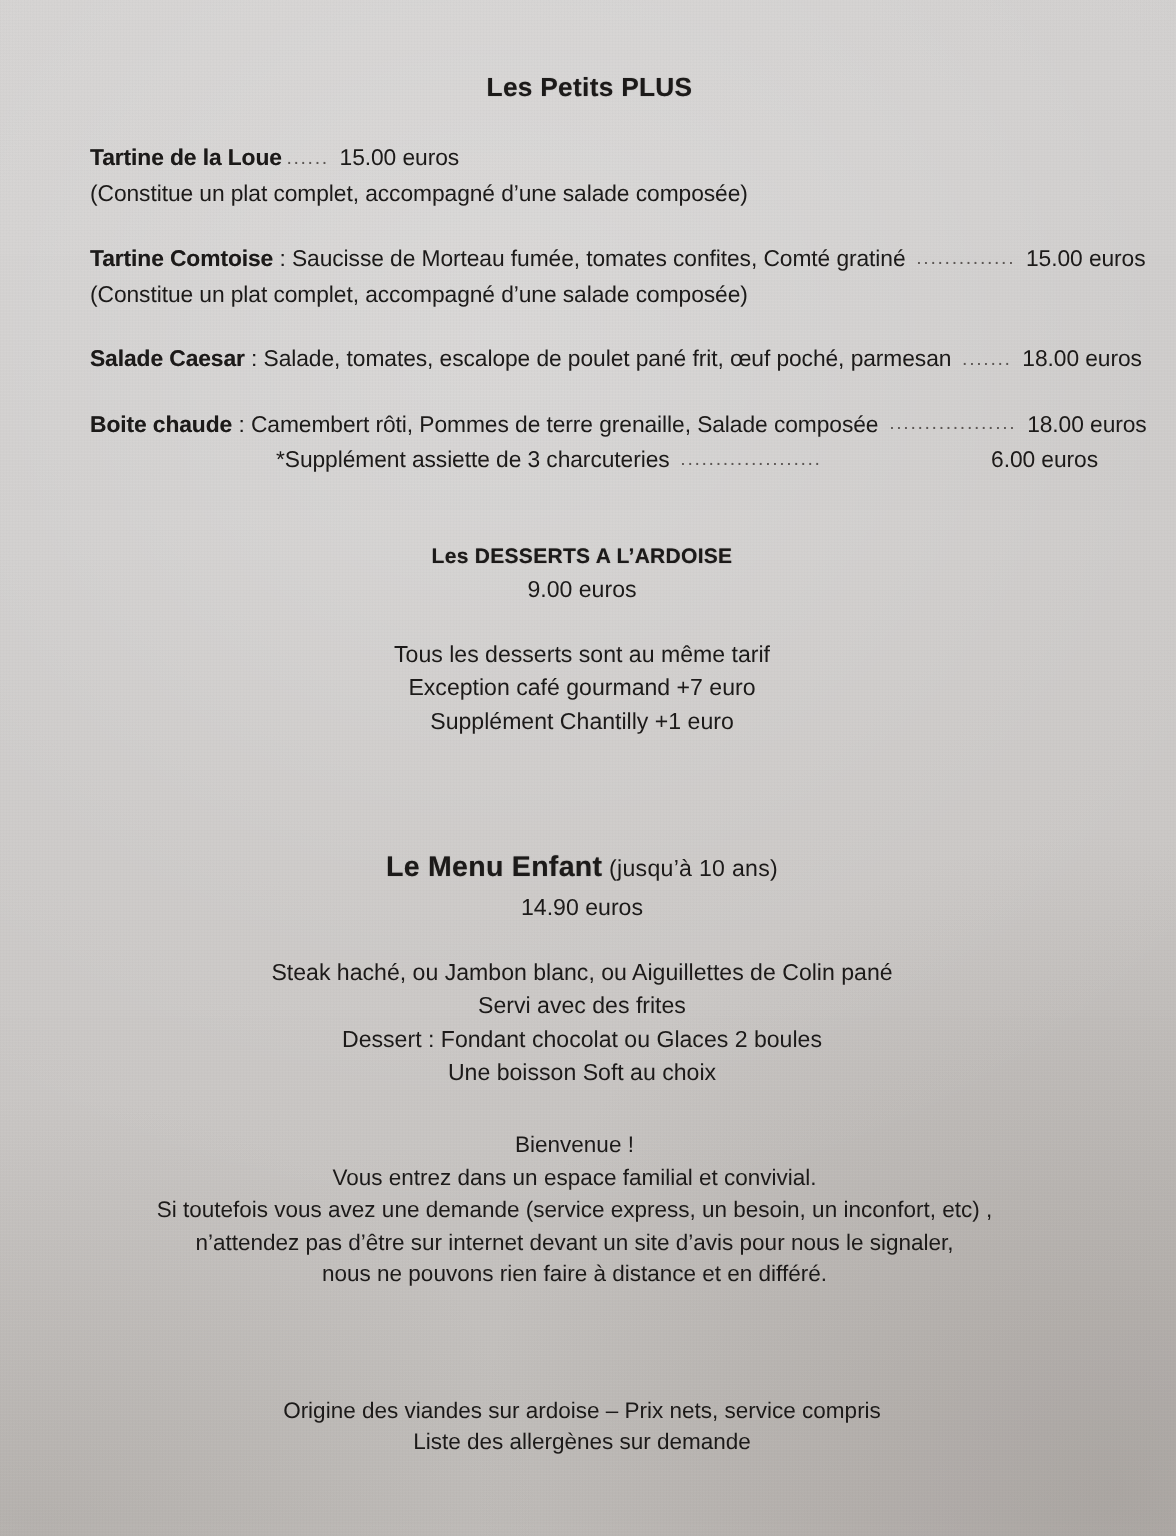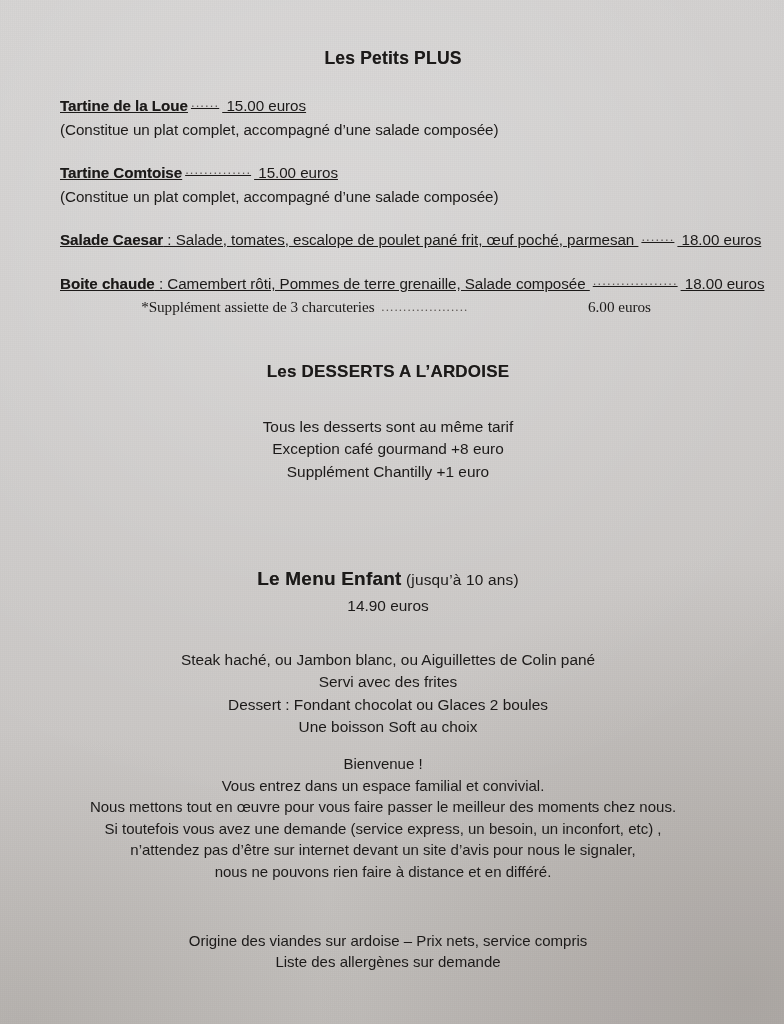--- a/index.html
+++ b/index.html
@@ -70,23 +70,22 @@
   .item {
     margin-top: 22px;
     font-size: 15.2px;
     line-height: 1.42;
     letter-spacing: -0.05px;
   }
   .item:first-of-type { margin-top: 26px; }
 
   .item-line {
     display: flex;
-    align-items: flex-start;
+    align-items: center;
     width: 100%;
-    text-decoration: underline;
   }
   .item-name {
     font-weight: bold;
     white-space: pre;
     flex: 0 0 auto;
     text-shadow: 0 0 0.4px rgba(20,18,17,0.45);
   }
   .item-desc {
     flex: 0 0 auto;
     white-space: pre;
@@ -108,52 +107,51 @@
     white-space: pre;
   }
   .item-note {
     display: block;
     margin-top: 2px;
   }
 
   .subline {
     display: flex;
     align-items: baseline;
-    justify-content: center;
+    justify-content: flex-end;
     font-size: 15.2px;
     line-height: 1.42;
     margin-top: 2px;
-    font-family: Liberation Serif, serif;
   }
   .subline .sub-text { flex: 0 0 auto; white-space: pre; }
   .subline .leader { flex: 0 0 200px; }
 
   
   .section-desserts {
     position: absolute;
     left: 0;
     top: 362px;
     width: 784px;
     text-align: center;
     padding-right: 8px;
     box-sizing: border-box;
   }
   .heading-desserts {
     font-weight: bold;
-    font-size: 17px;
+    font-size: 14px;
     letter-spacing: 0.2px;
     margin: 0;
     text-shadow: 0 0 0.6px rgba(20,18,17,0.55);
   }
   .price-line {
     font-size: 15.4px;
     margin-top: 7px;
   }
   .block-lines {
-    margin-top: 34px;
+    margin-top: 23px;
     font-size: 15.4px;
     line-height: 1.38;
   }
   .block-lines div { margin-top: 1px; }
 
   
   .section-enfant {
     position: absolute;
     left: 0;
     top: 568px;
@@ -219,20 +217,21 @@
         <span class="item-name">Tartine de la Loue</span>
         <span class="leader leader-short">......</span>
         <span class="item-price"> 15.00 euros</span>
       </div>
       <span class="item-note">(Constitue un plat complet, accompagné d’une salade composée)</span>
     </div>
 
     <div class="item">
       <div class="item-line">
         <span class="item-name">Tartine Comtoise</span>
+        <span class="item-desc"> : Saucisse de Morteau fumée, tomates confites, Comté gratiné </span>
         <span class="leader leader-short">..............</span>
         <span class="item-price"> 15.00 euros</span>
       </div>
       <span class="item-note">(Constitue un plat complet, accompagné d’une salade composée)</span>
     </div>
 
     <div class="item">
       <div class="item-line">
         <span class="item-name">Salade Caesar</span>
         <span class="item-desc"> : Salade, tomates, escalope de poulet pané frit, œuf poché, parmesan </span>
@@ -251,44 +250,44 @@
       <div class="subline">
         <span class="sub-text">*Supplément assiette de 3 charcuteries </span>
         <span class="leader leader-short">....................</span>
         <span class="item-price"> 6.00 euros</span>
       </div>
     </div>
   </section>
 
   <section class="section-desserts">
     <h2 class="heading-desserts">Les DESSERTS A L’ARDOISE</h2>
+    <div class="price-line">9.00 euros</div>
     <div class="block-lines">
       <div>Tous les desserts sont au même tarif</div>
-      <div>Exception café gourmand +8 euro</div>
+      <div>Exception café gourmand +7 euro</div>
       <div>Supplément Chantilly +1 euro</div>
     </div>
   </section>
 
   <section class="section-enfant">
     <h2 class="heading-enfant">
       <span class="strong">Le Menu Enfant</span><span class="paren"> (jusqu’à 10 ans)</span>
     </h2>
     <div class="price-line">14.90 euros</div>
     <div class="block-lines">
       <div>Steak haché, ou Jambon blanc, ou Aiguillettes de Colin pané</div>
       <div>Servi avec des frites</div>
       <div>Dessert : Fondant chocolat ou Glaces 2 boules</div>
       <div>Une boisson Soft au choix</div>
     </div>
   </section>
 
   <section class="section-welcome">
     <div>Bienvenue !</div>
     <div>Vous entrez dans un espace familial et convivial.</div>
-    <div>Nous mettons tout en œuvre pour vous faire passer le meilleur des moments chez nous.</div>
     <div>Si toutefois vous avez une demande (service express, un besoin, un inconfort, etc) ,</div>
     <div>n’attendez pas d’être sur internet devant un site d’avis pour nous le signaler,</div>
     <div>nous ne pouvons rien faire à distance et en différé.</div>
   </section>
 
   <section class="section-footer">
     <div>Origine des viandes sur ardoise – Prix nets, service compris</div>
     <div>Liste des allergènes sur demande</div>
   </section>
 

